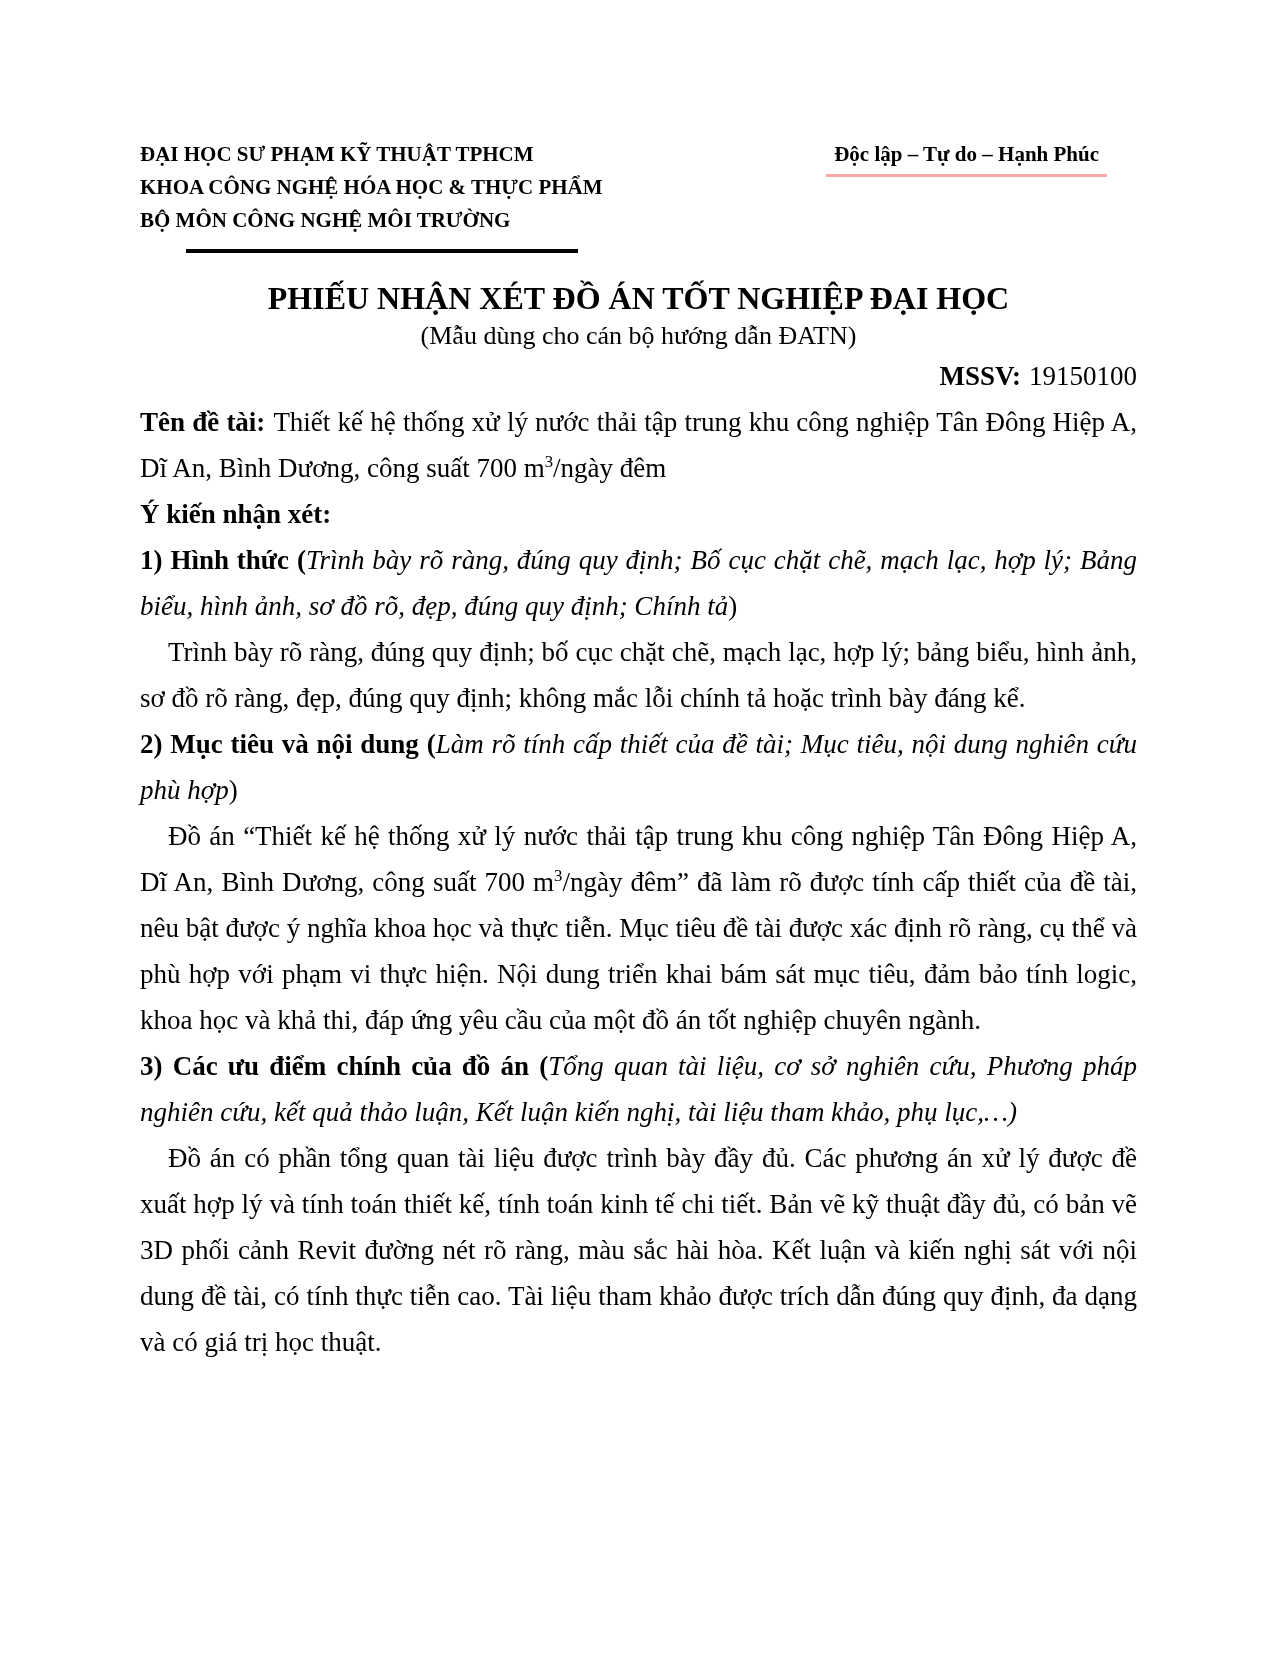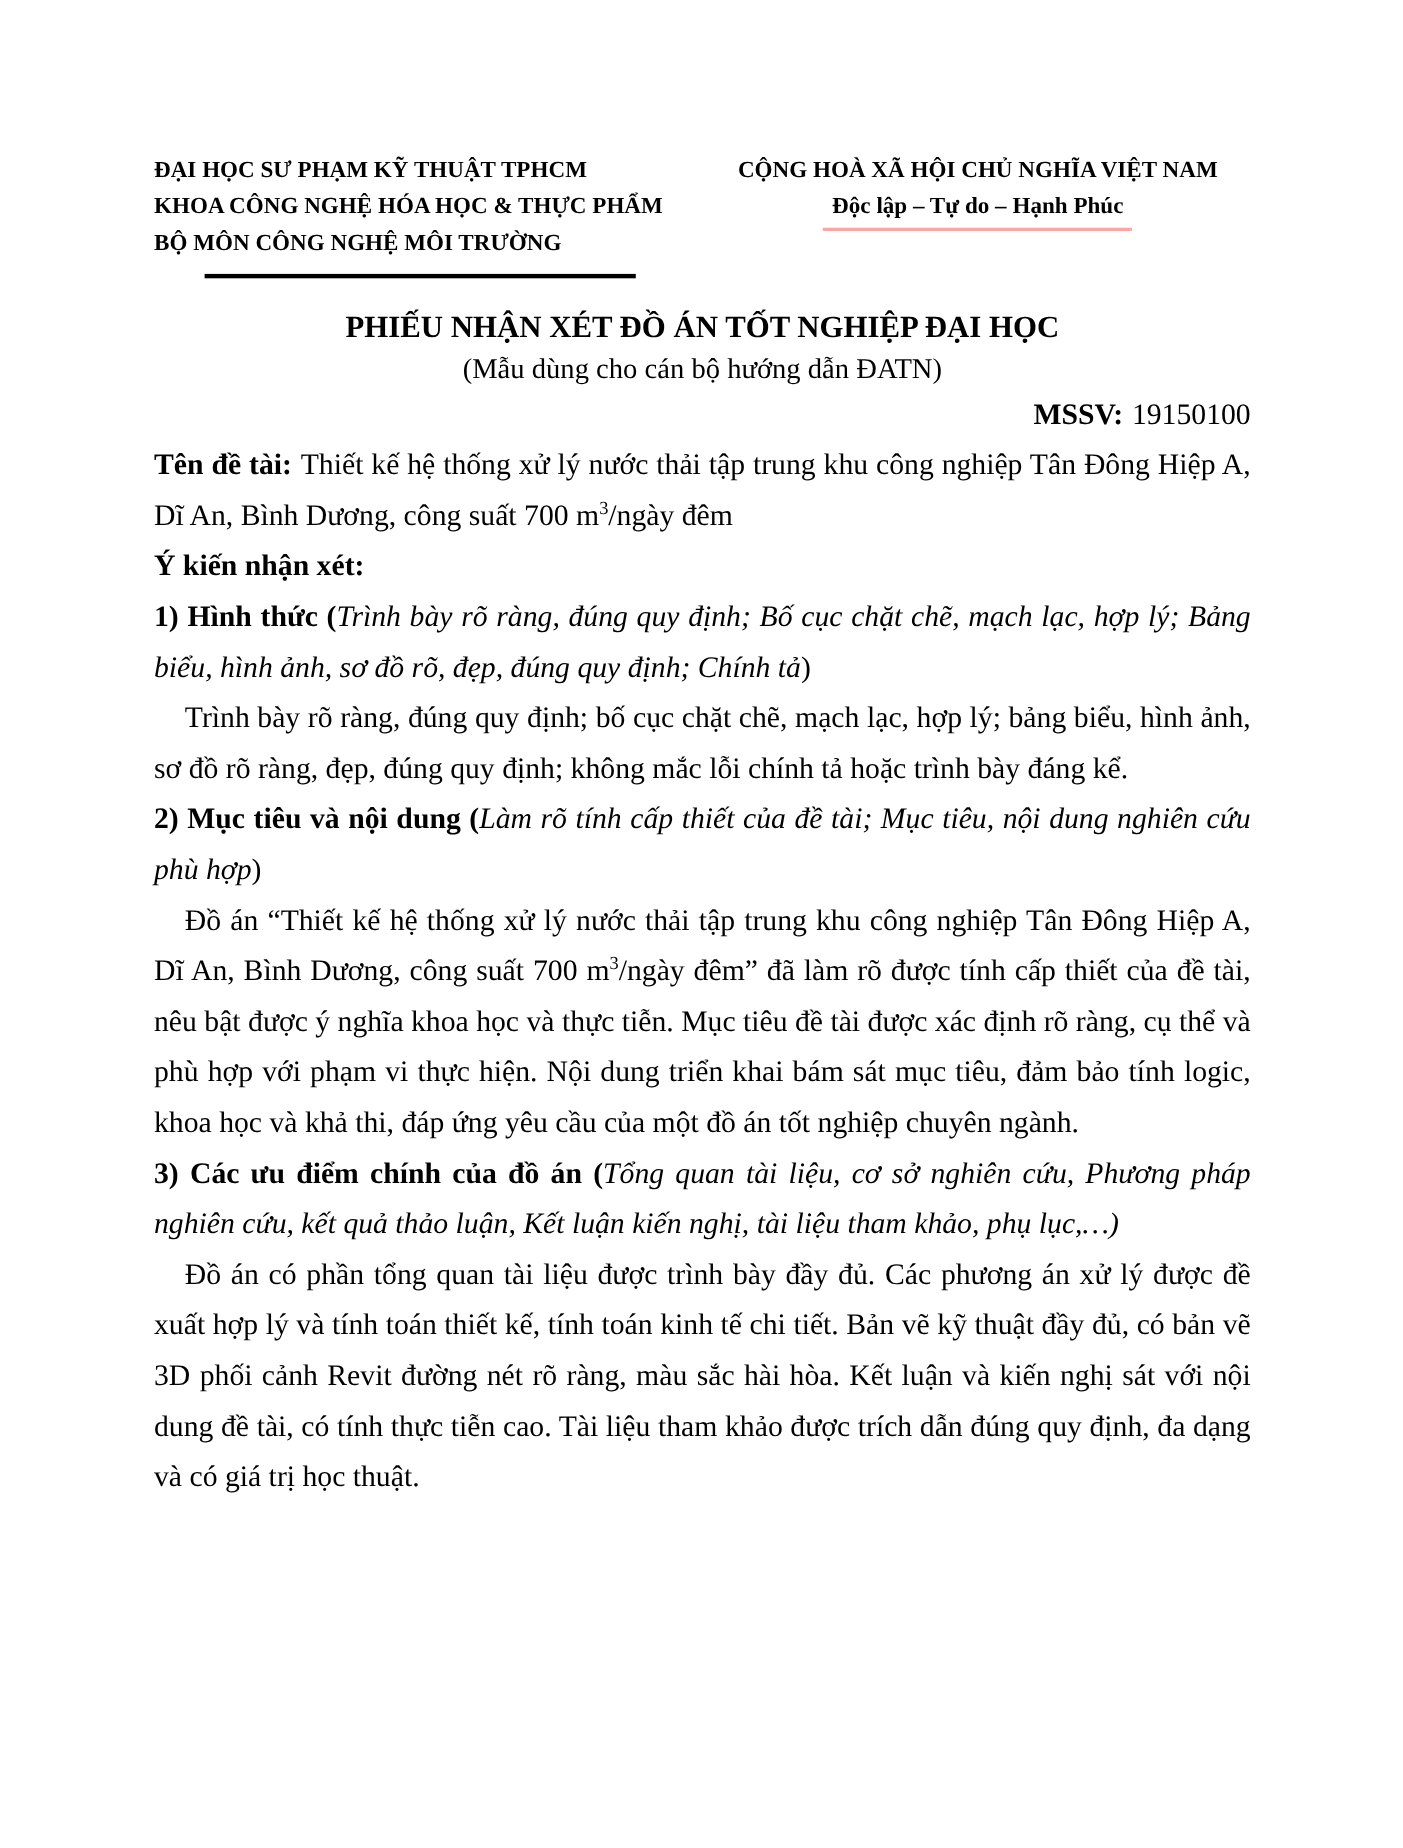--- a/index.html
+++ b/index.html
@@ -16,21 +16,21 @@
     overflow:hidden;
     background:#ffffff;
   }
   
   .doc-header { display:flex; justify-content:space-between; align-items:flex-start; }
   .hdr-left { font-weight:700; font-size:21px; line-height:33px; white-space:nowrap; }
   .hdr-rule { width:392px; height:4px; background:#000; margin:12px 0 0 46px; }
   .hdr-right { text-align:center; font-weight:700; font-size:21px; line-height:33px; margin-right:30px; white-space:nowrap; }
   .motto { display:inline-block; border-bottom:3px solid #fca5a5; padding:0 8px 3px 8px; }
   
-  .doc-title { margin-top:24px; text-align:center; font-weight:700; font-size:28px; line-height:42px; }
+  .doc-title { margin-top:24px; text-align:center; font-weight:700; font-size:32px; line-height:42px; }
   .doc-subtitle { text-align:center; font-size:26px; line-height:34px; }
   
   .body-text { font-size:27px; line-height:46px; text-align:justify; }
   .lbl { font-weight:700; }
   .val { margin-left:8px; }
   .line { text-align:justify; }
   .student-line { display:flex; }
   .mssv-group { margin-left:auto; white-space:nowrap; }
   .crit { font-style:italic; }
   .para-indent { text-indent:28px; }
@@ -46,21 +46,20 @@
 <div class="page">
 
   <div class="doc-header">
     <div class="hdr-left">
       <div>ĐẠI HỌC SƯ PHẠM KỸ THUẬT TPHCM</div>
       <div>KHOA CÔNG NGHỆ HÓA HỌC &amp; THỰC PHẨM</div>
       <div>BỘ MÔN CÔNG NGHỆ MÔI TRƯỜNG</div>
       <div class="hdr-rule"></div>
     </div>
     <div class="hdr-right">
-      <div>CỘNG HOÀ XÃ HỘI CHỦ NGHĨA VIỆT NAM</div>
       <div><span class="motto">Độc lập – Tự do – Hạnh Phúc</span></div>
     </div>
   </div>
 
   <div class="doc-title">PHIẾU NHẬN XÉT ĐỒ ÁN TỐT NGHIỆP ĐẠI HỌC</div>
   <div class="doc-subtitle">(Mẫu dùng cho cán bộ hướng dẫn ĐATN)</div>
 
   <div class="body-text">
 
 

